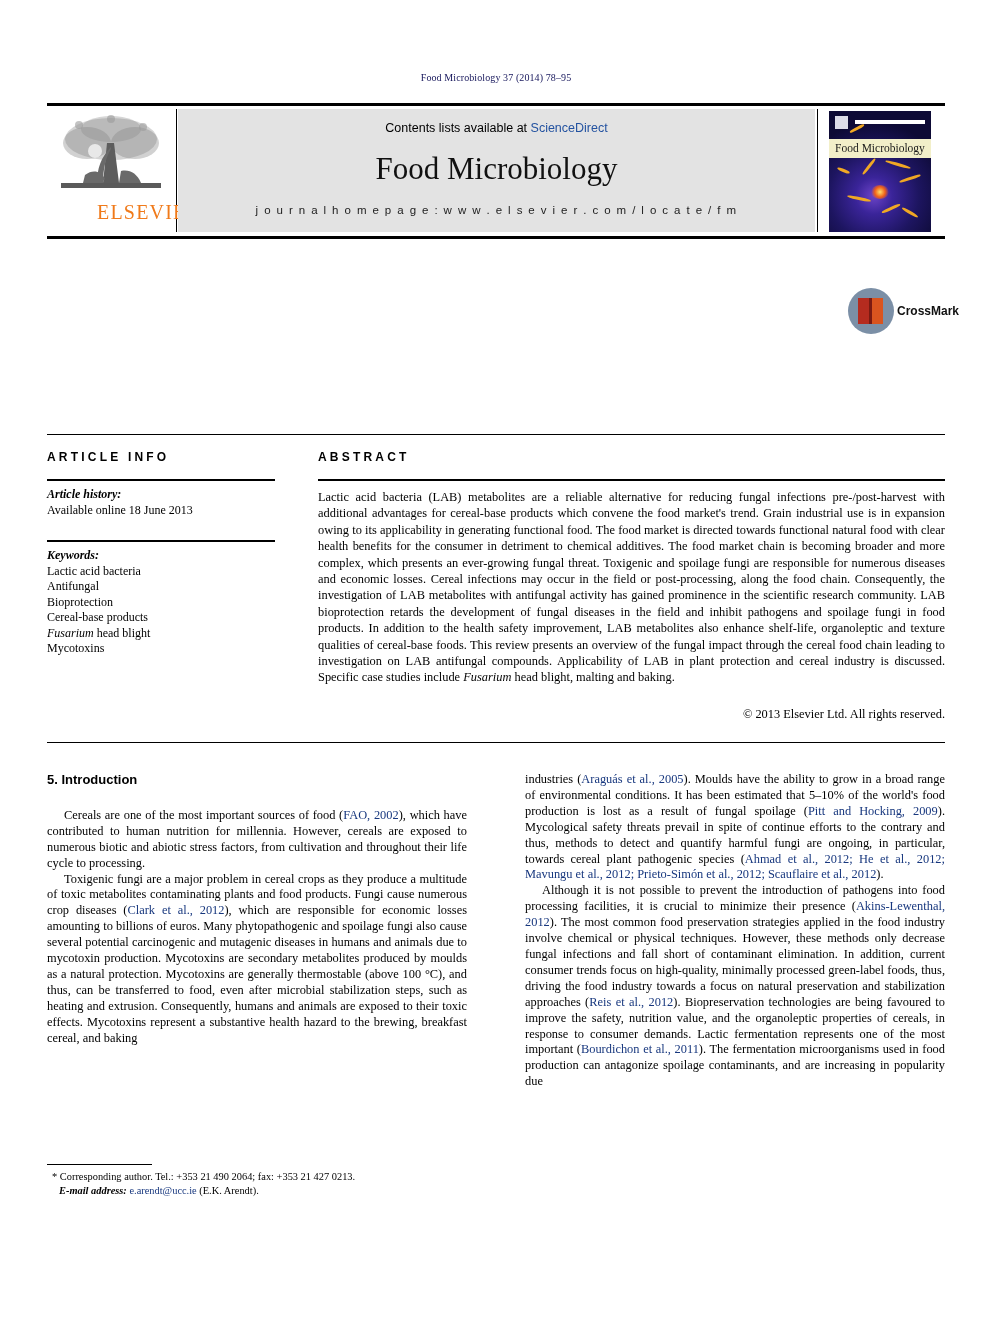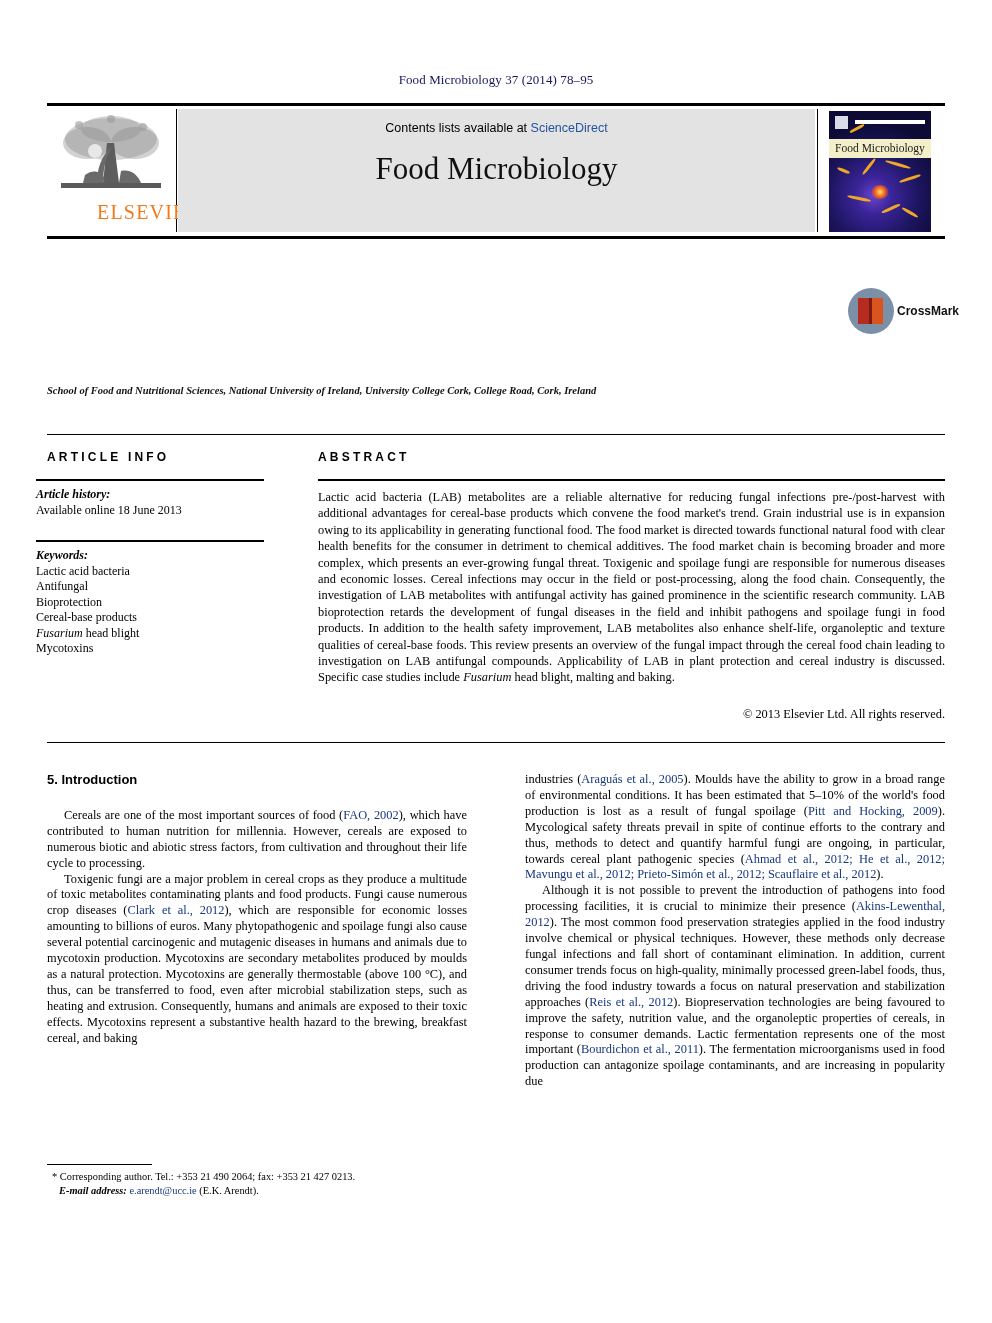--- a/index.html
+++ b/index.html
@@ -21,21 +21,21 @@
     width: 992px;
     height: 1323px;
   }
 
   
   .running-head {
     position: absolute;
     left: 0; top: 72px;
     width: 992px;
     text-align: center;
-    font-size: 13px;
+    font-size: 10px;
     color: #17175c;
     letter-spacing: .1px;
   }
 
   
   .masthead {
     position: absolute;
     left: 47px; top: 103px;
     width: 898px;
     height: 136px;
@@ -243,21 +243,21 @@
   .sec-heading {
     position: absolute;
     font-family: "Liberation Sans", sans-serif;
     font-size: 12px;
     font-weight: bold;
     letter-spacing: 3.2px;
     color: #000;
   }
   .info-col {
     position: absolute;
-    left: 36px; top: 470px;
+    left: 47px; top: 470px;
     width: 228px;
     font-size: 12px;
     line-height: 15.5px;
   }
   .info-rule {
     width: 228px;
     height: 2px;
     background: #000;
     margin: 9px 0 6px 0;
   }
@@ -372,20 +372,21 @@
           <circle cx="54" cy="6" r="4" fill="#9b9b9b" opacity=".6"></circle>
           <circle cx="38" cy="38" r="7" fill="#e8e8e8"></circle>
         </g>
       </svg>
       <div class="elsevier-word">ELSEVIER</div>
     </div>
 
     <div class="center-panel">
       <div class="contents-line"><span>Contents lists available at </span><span class="sd">ScienceDirect</span></div>
       <div class="journal-name">Food Microbiology</div>
+      <div class="homepage-line">j o u r n a l   h o m e p a g e :   w w w . e l s e v i e r . c o m / l o c a t e / f m</div>
     </div>
 
     <div class="cover-block">
       <div class="cover-img">
         <div class="cover-mark"></div>
         <div class="cover-whitebar"></div>
         <div class="filament" style="left:20px;top:16px;width:16px;height:3px;transform:rotate(-28deg);"></div>
         <div class="filament" style="left:8px;top:58px;width:13px;height:3px;transform:rotate(22deg);"></div>
         <div class="filament" style="left:30px;top:54px;width:20px;height:3px;transform:rotate(-52deg);"></div>
         <div class="filament" style="left:56px;top:52px;width:26px;height:3px;transform:rotate(16deg);"></div>
@@ -394,21 +395,20 @@
         <div class="filament" style="left:52px;top:96px;width:20px;height:3px;transform:rotate(-24deg);"></div>
         <div class="filament" style="left:72px;top:100px;width:18px;height:3px;transform:rotate(30deg);"></div>
         <div class="glow"></div>
         <div class="cover-band">Food Microbiology</div>
       </div>
     </div>
 
     <div class="rule-bottom"></div>
   </div>
 
-  <div class="affil">School of Food and Nutritional Sciences, National University of Ireland, University College Cork, College Road, Cork, Ireland</div>
 
   <div class="crossmark">
     <div class="cm-circle">
       <div class="cm-book-l"></div>
       <div class="cm-book-r"></div>
       <div class="cm-spine"></div>
     </div>
     <div class="cm-label">CrossMark</div>
   </div>
 

